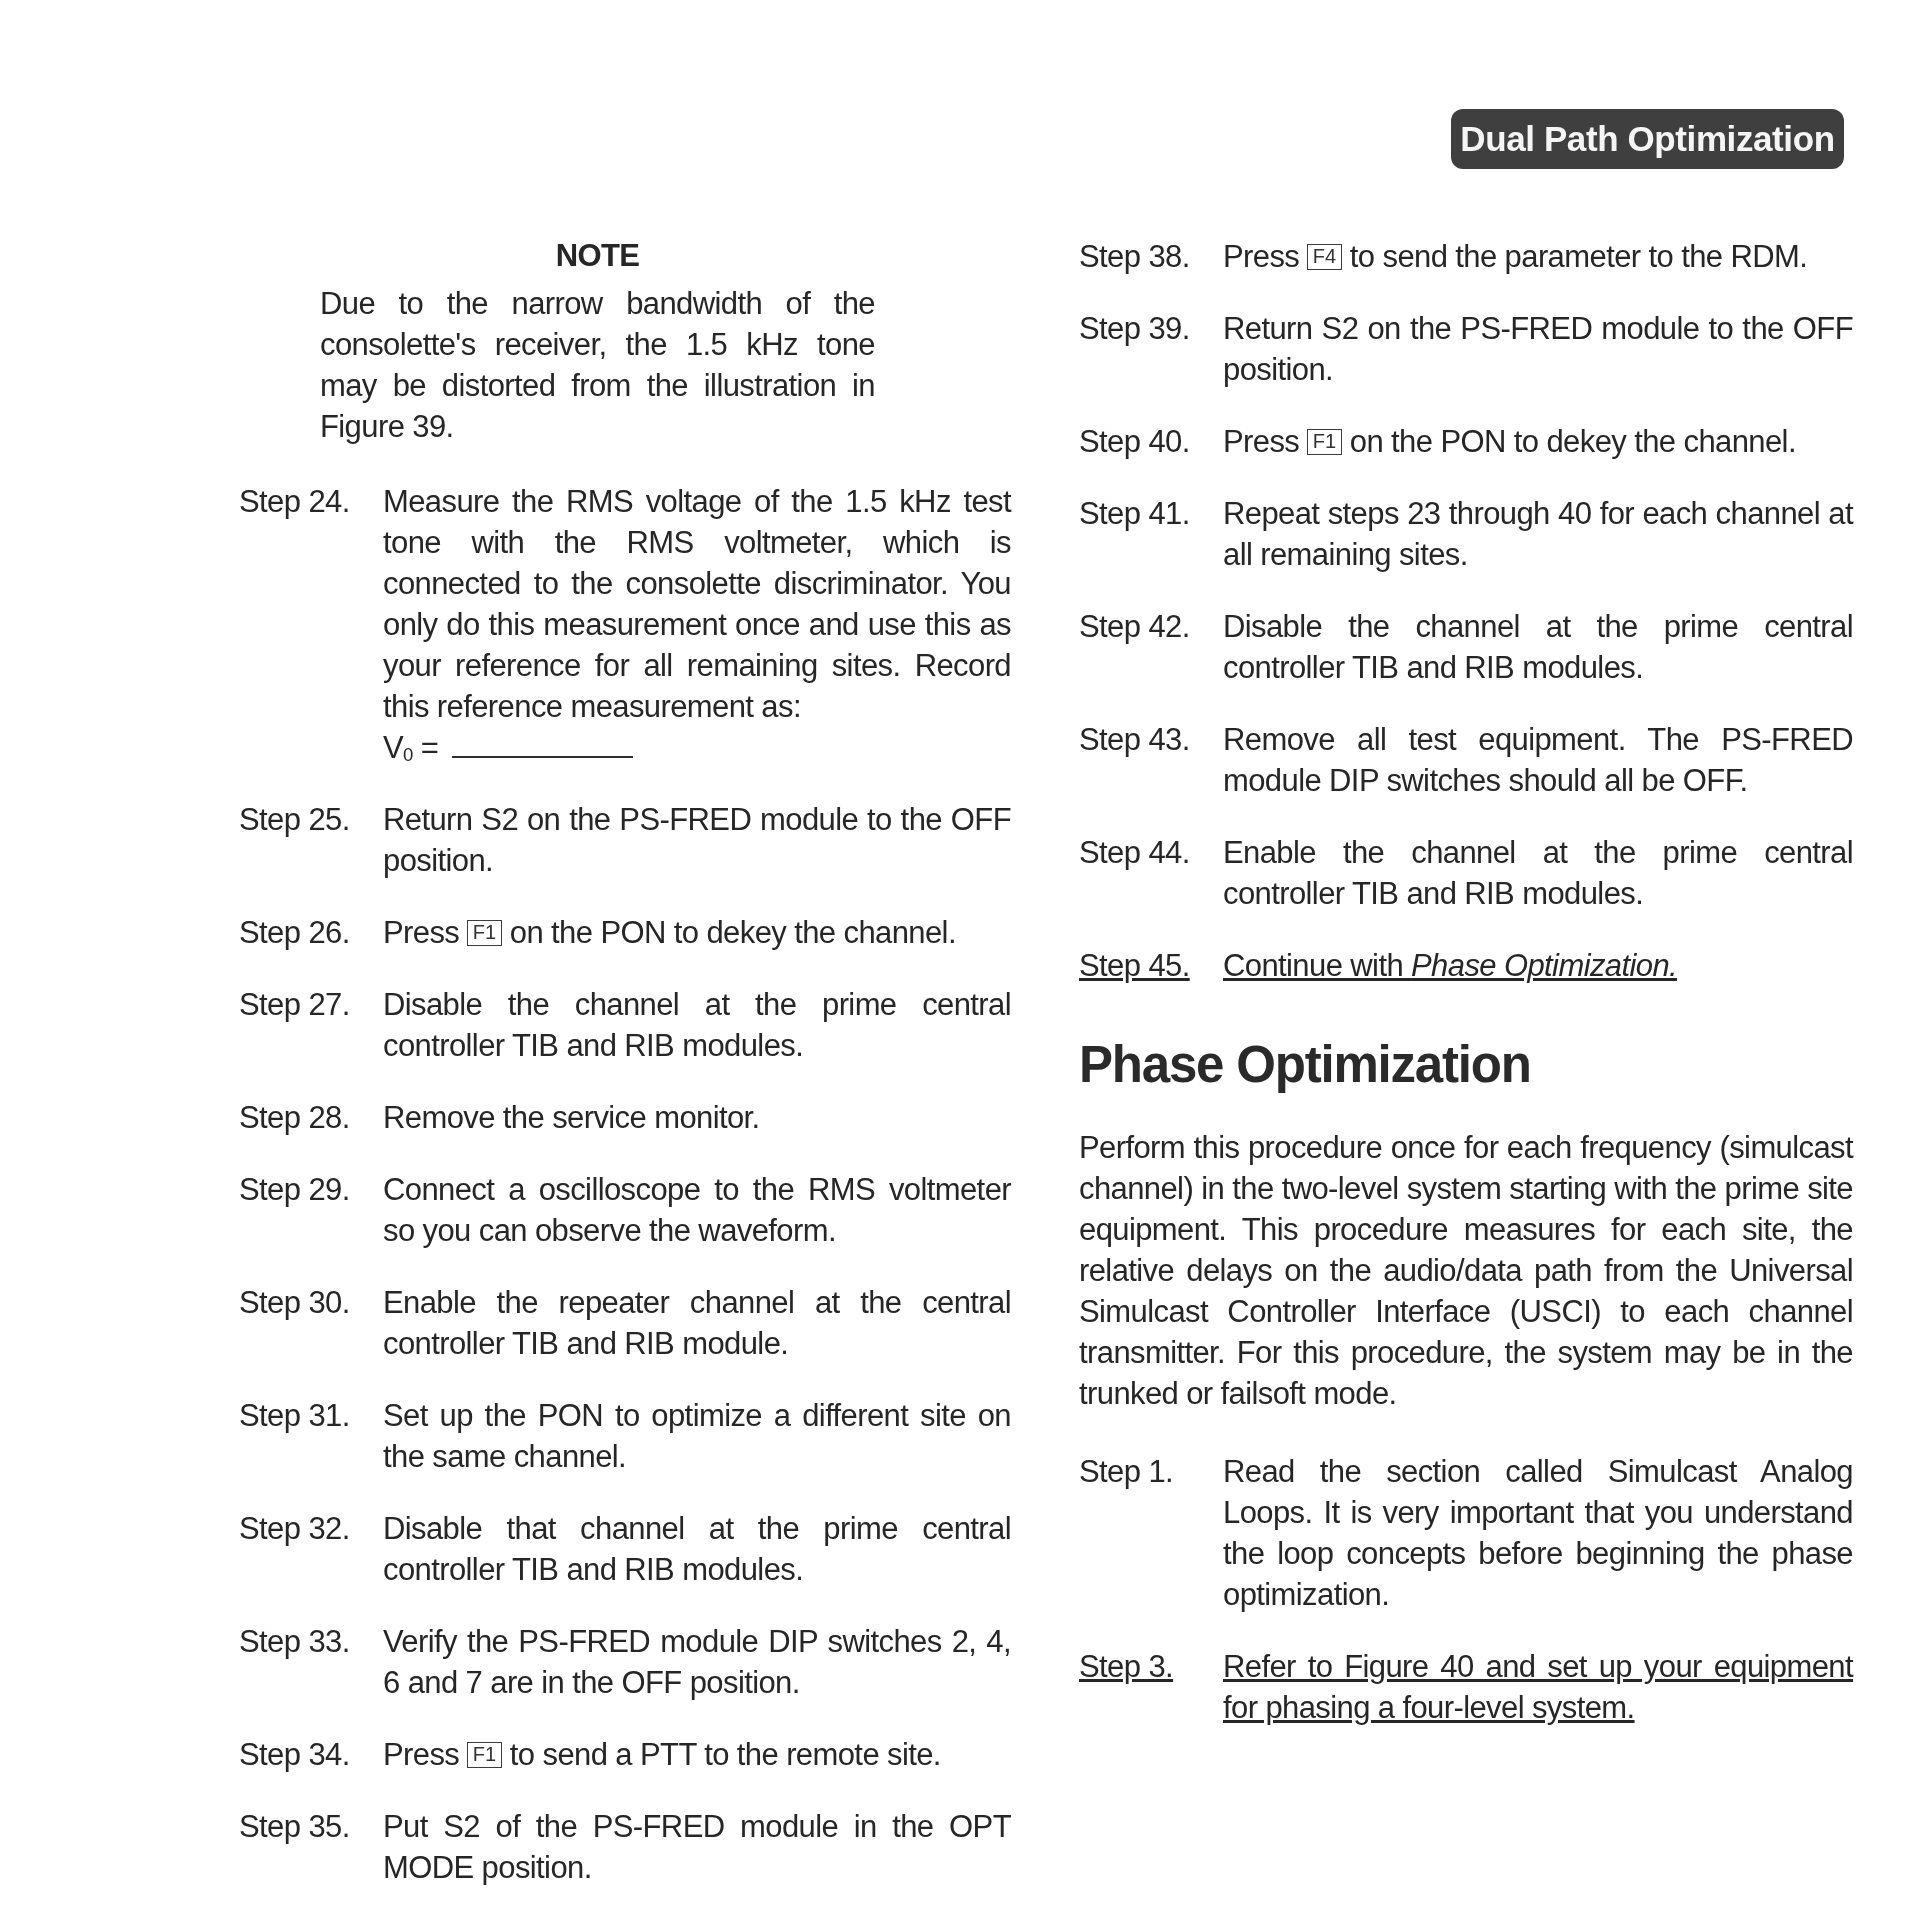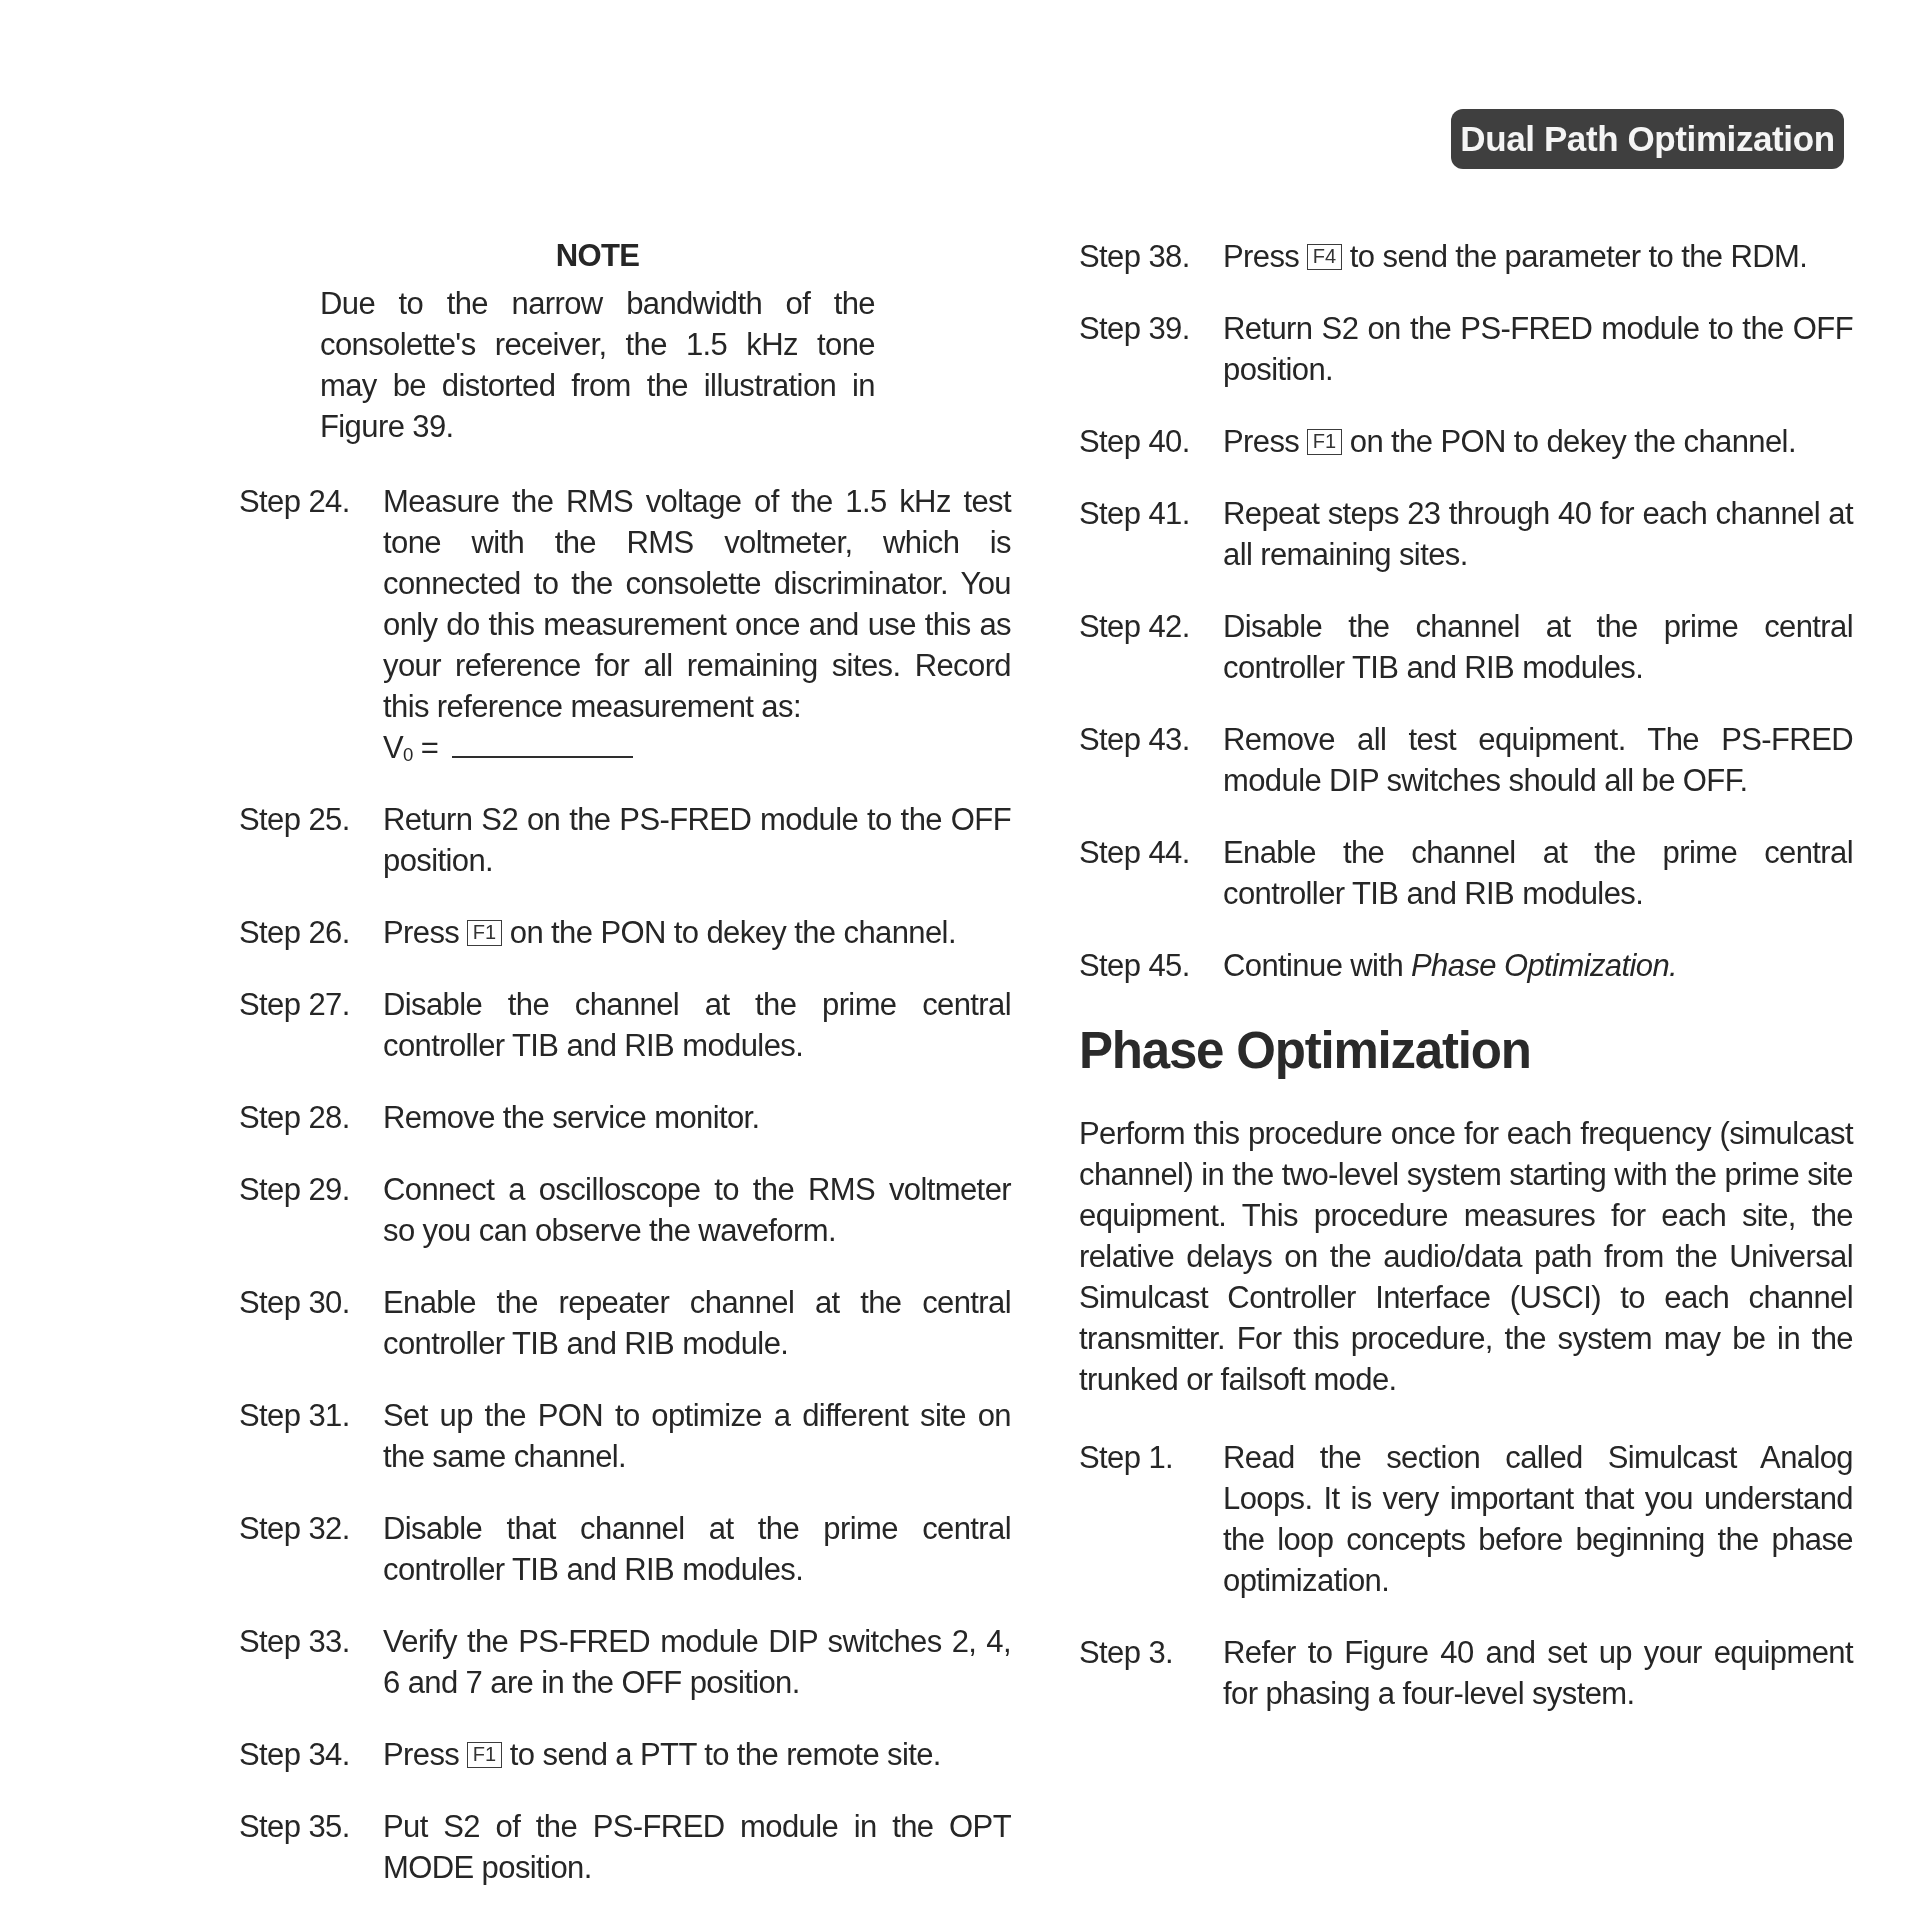--- a/index.html
+++ b/index.html
@@ -29,21 +29,21 @@
   .col-left  { left: 239px;  top: 235px; width: 772px; }
   .col-right { left: 1079px; top: 236px; width: 774px; }
 
   
   .note { margin-left: 81px; width: 555px; margin-bottom: 34px; }
   .note-title { text-align: center; font-weight: 700; margin: 0 0 7px 0; }
   .note-body { margin: 0; text-align: justify; }
 
   
   .step { display: flex; margin-bottom: 31px; }
-  .step:last-child { margin-bottom: 0; }
+  .step:last-child { margin-bottom: 0; text-decoration: underline; }
   .step-label { flex: 0 0 144px; }
   .step-text { flex: 1; margin: 0; text-align: justify; }
 
   em { font-style: italic; }
 
   
   .keycap {
     display: inline-block;
     border: 1.9px solid #3c3c3c;
     border-radius: 0;
@@ -56,21 +56,21 @@
 
   
   .vsub sub { font-size: 60%; line-height: 0; position: relative; top: 0.15em; vertical-align: baseline; }
 
   
   .blank { display: inline-block; border-bottom: 2.3px solid #2e2e2e; margin-left: 5.4px; }
 
   
   .section-heading {
     font-size: 51px; font-weight: 700; letter-spacing: -1.2px;
-    color: #2a2a2a; margin: 37px 0 34px 0; line-height: 1.1;
+    color: #2a2a2a; margin: 51px 0 34px 0; line-height: 1.1;
   }
   .section-intro { margin: 8px 0 37px 0; text-align: justify; }
 </style>
 </head>
 <body>
 
 <div class="page">
 
   <div class="badge">Dual Path Optimization</div>
 

